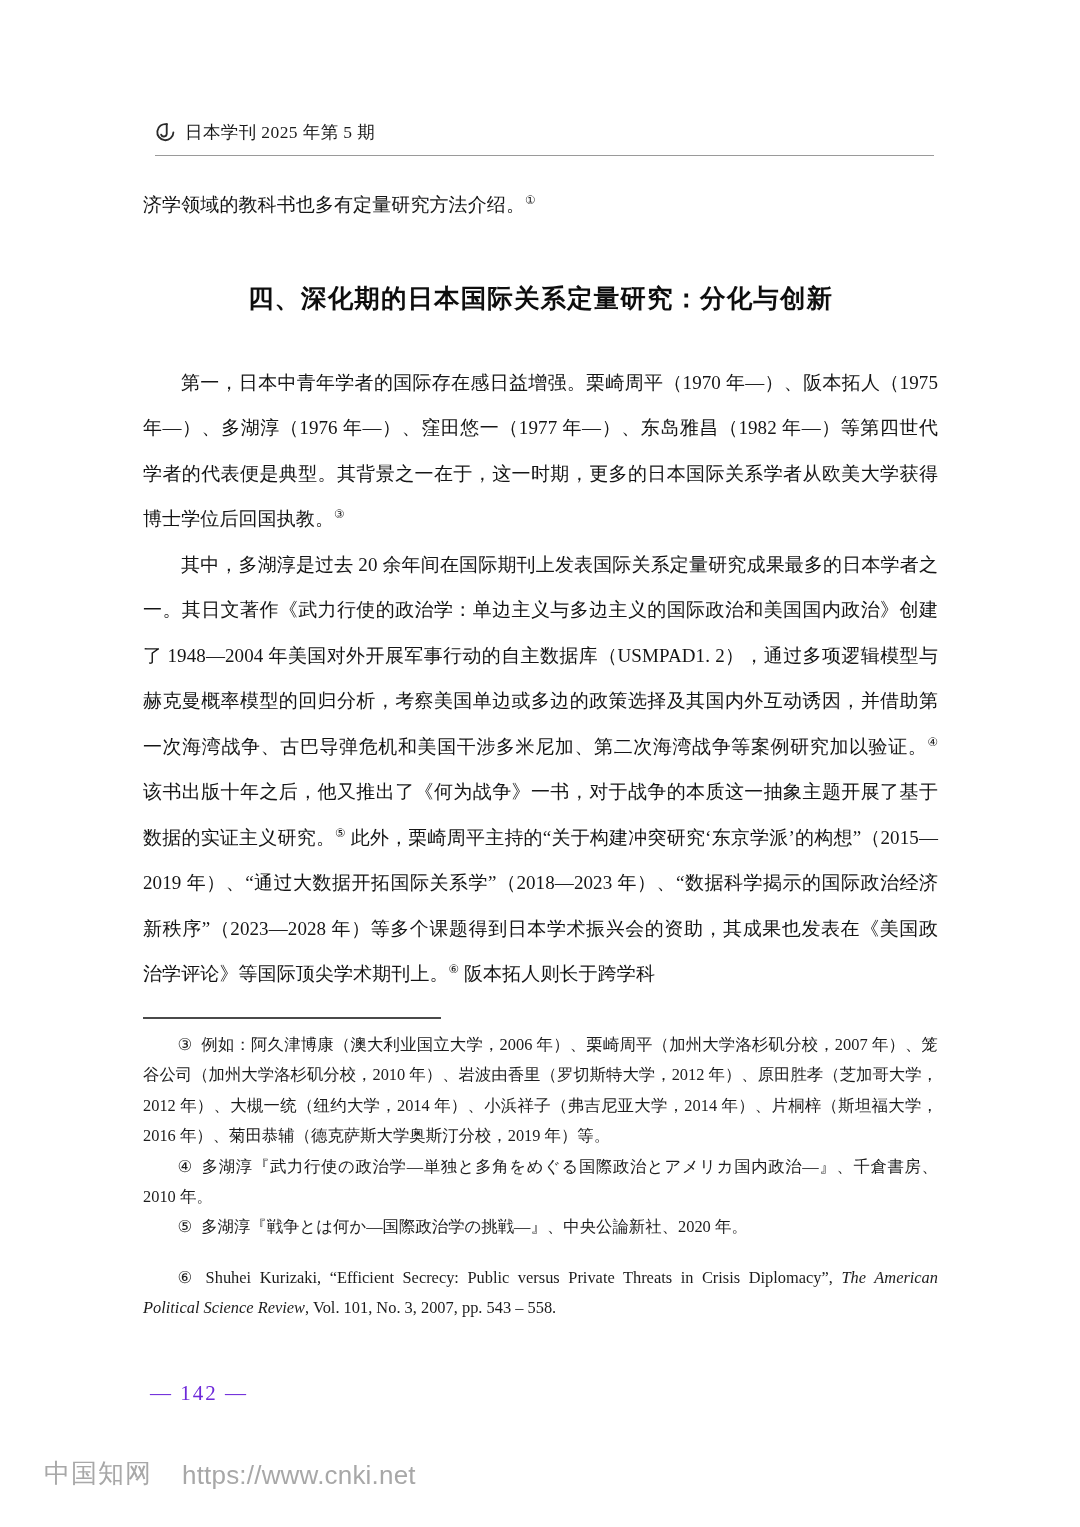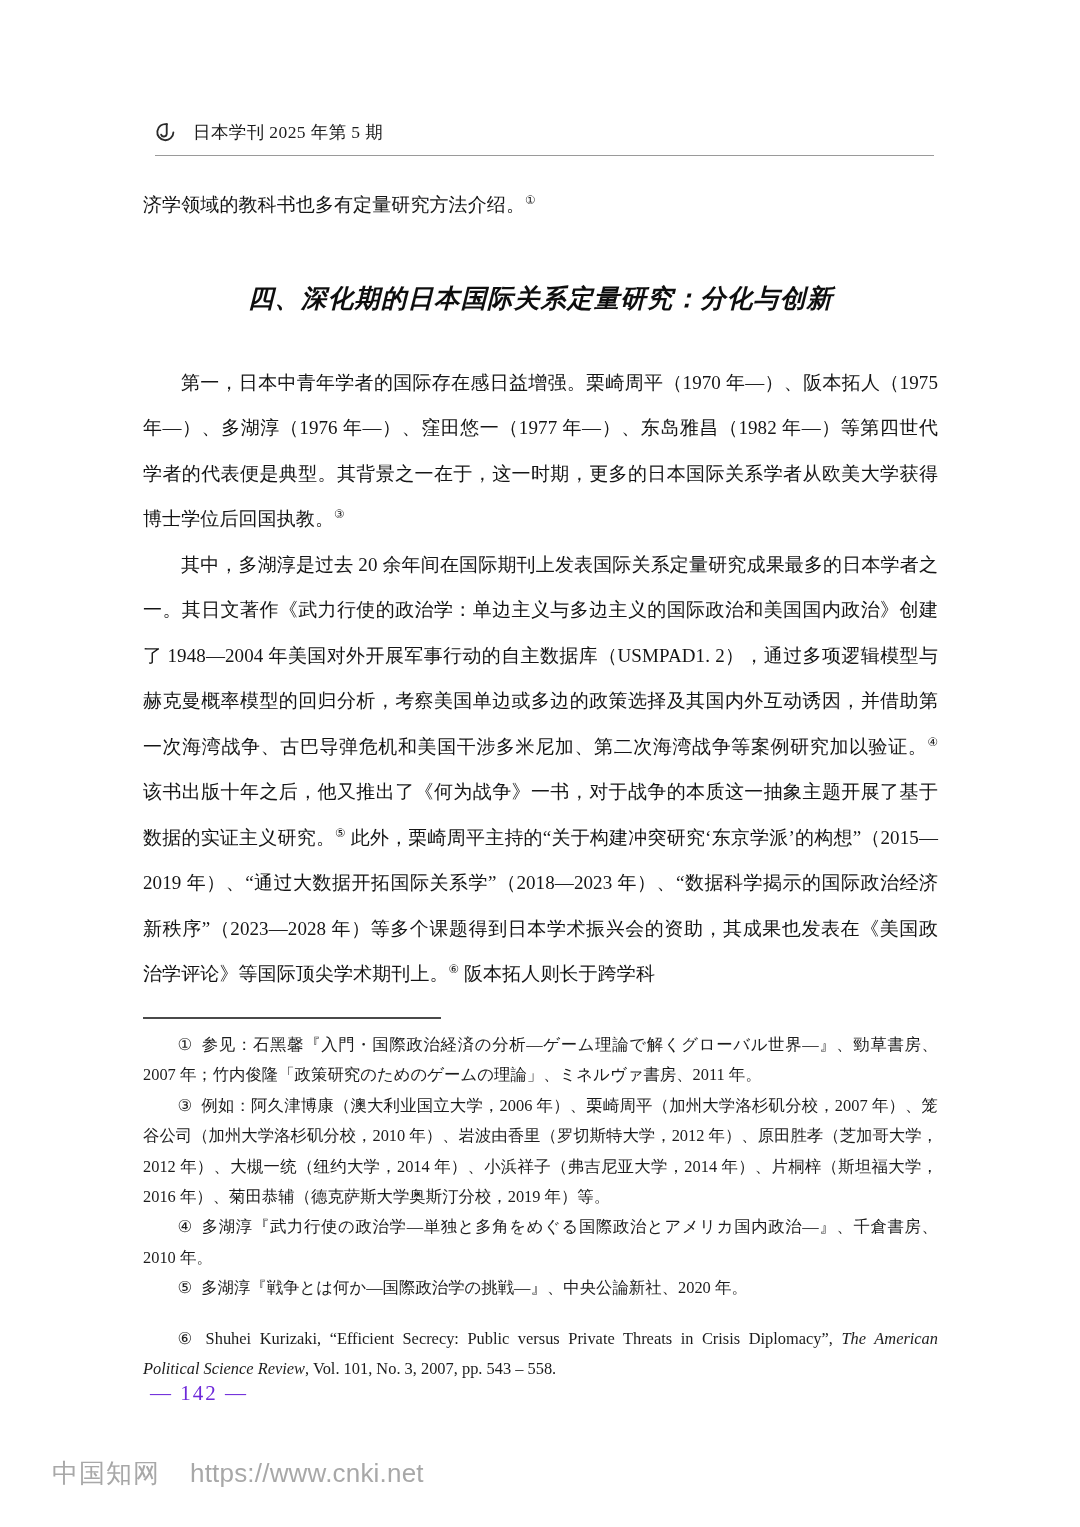--- a/index.html
+++ b/index.html
@@ -38,21 +38,20 @@
     width: 21px;
     height: 21px;
     flex: 0 0 auto;
     display: block;
   }
   .runhead-text {
     font-size: 17.5px;
     letter-spacing: 0.4px;
     color: #1b1b1b;
     white-space: nowrap;
-    margin-left: 8px;
   }
   .runhead-rule {
     position: absolute;
     left: 155px;
     top: 155px;
     width: 779px;
     height: 1px;
     background: #9a9a9a;
   }
 
@@ -77,21 +76,20 @@
 
   h2.sect-title {
     margin: 0;
     font-size: 25.5px;
     line-height: 44px;
     font-weight: bold;
     text-align: center;
     letter-spacing: 1.1px;
     color: #0e0e0e;
     font-family: "Liberation Sans", "DejaVu Sans", sans-serif;
-    font-style: italic;
   }
   .gap-before-title { height: 48px; }
   .gap-after-title { height: 40px; }
 
   sup.fn {
     font-size: 0.62em;
     vertical-align: super;
     line-height: 0;
     letter-spacing: 0;
   }
@@ -137,25 +135,24 @@
     letter-spacing: 2px;
     color: #6d28d9;
   }
 
   
   .watermark {
     position: absolute;
     left: 44px;
     top: 1456px;
     display: flex;
-    align-items: center;
+    align-items: flex-end;
     gap: 30px;
     color: #a8a8a8;
     font-family: "Liberation Sans", "DejaVu Sans", sans-serif;
-    margin-left: 8px;
   }
   .wm-cn { font-size: 26px; letter-spacing: 1px; }
   .wm-url { font-size: 26px; letter-spacing: 0.2px; }
 </style>
 </head>
 <body>
 
 <div class="page">
 
   <div class="runhead">
@@ -179,21 +176,20 @@
     <p class="para indent"><span>第一，日本中青年学者的国际存在感日益增强。栗崎周平（1970 年—）、阪本拓人（1975 年—）、多湖淳（1976 年—）、窪田悠一（1977 年—）、东岛雅昌（1982 年—）等第四世代学者的代表便是典型。其背景之一在于，这一时期，更多的日本国际关系学者从欧美大学获得博士学位后回国执教。</span><sup class="fn">③</sup></p>
 
     <p class="para indent"><span>其中，多湖淳是过去 20 余年间在国际期刊上发表国际关系定量研究成果最多的日本学者之一。其日文著作《武力行使的政治学：单边主义与多边主义的国际政治和美国国内政治》创建了 1948—2004 年美国对外开展军事行动的自主数据库（USMPAD1. 2），通过多项逻辑模型与赫克曼概率模型的回归分析，考察美国单边或多边的政策选择及其国内外互动诱因，并借助第一次海湾战争、古巴导弹危机和美国干涉多米尼加、第二次海湾战争等案例研究加以验证。</span><sup class="fn">④</sup><span> 该书出版十年之后，他又推出了《何为战争》一书，对于战争的本质这一抽象主题开展了基于数据的实证主义研究。</span><sup class="fn">⑤</sup><span> 此外，栗崎周平主持的“关于构建冲突研究‘东京学派’的构想”（2015—2019 年）、“通过大数据开拓国际关系学”（2018—2023 年）、“数据科学揭示的国际政治经济新秩序”（2023—2028 年）等多个课题得到日本学术振兴会的资助，其成果也发表在《美国政治学评论》等国际顶尖学术期刊上。</span><sup class="fn">⑥</sup><span> 阪本拓人则长于跨学科</span></p>
 
   </div>
 
   <div class="fn-rule"></div>
 
   <div class="footnotes">
 
-    <p class="fnote"><span class="marker">①</span><span>参见：石黑馨『入門・国際政治経済の分析—ゲーム理論で解くグローバル世界—』、勁草書房、2007 年；竹内俊隆「政策研究のためのゲームの理論」、ミネルヴァ書房、2011 年。</span></p>
 
 
     <p class="fnote"><span class="marker">③</span><span>例如：阿久津博康（澳大利业国立大学，2006 年）、栗崎周平（加州大学洛杉矶分校，2007 年）、笼谷公司（加州大学洛杉矶分校，2010 年）、岩波由香里（罗切斯特大学，2012 年）、原田胜孝（芝加哥大学，2012 年）、大槻一统（纽约大学，2014 年）、小浜祥子（弗吉尼亚大学，2014 年）、片桐梓（斯坦福大学，2016 年）、菊田恭辅（德克萨斯大学奥斯汀分校，2019 年）等。</span></p>
 
     <p class="fnote"><span class="marker">④</span><span>多湖淳『武力行使の政治学—単独と多角をめぐる国際政治とアメリカ国内政治—』、千倉書房、2010 年。</span></p>
 
     <p class="fnote"><span class="marker">⑤</span><span>多湖淳『戦争とは何か—国際政治学の挑戦—』、中央公論新社、2020 年。</span></p>
 
     <p class="fnote en"><span class="marker">⑥</span><span>Shuhei Kurizaki, “Efficient Secrecy: Public versus Private Threats in Crisis Diplomacy”, </span><span class="ital">The American Political Science Review</span><span>, Vol. 101, No. 3, 2007, pp. 543 – 558.</span></p>
 

